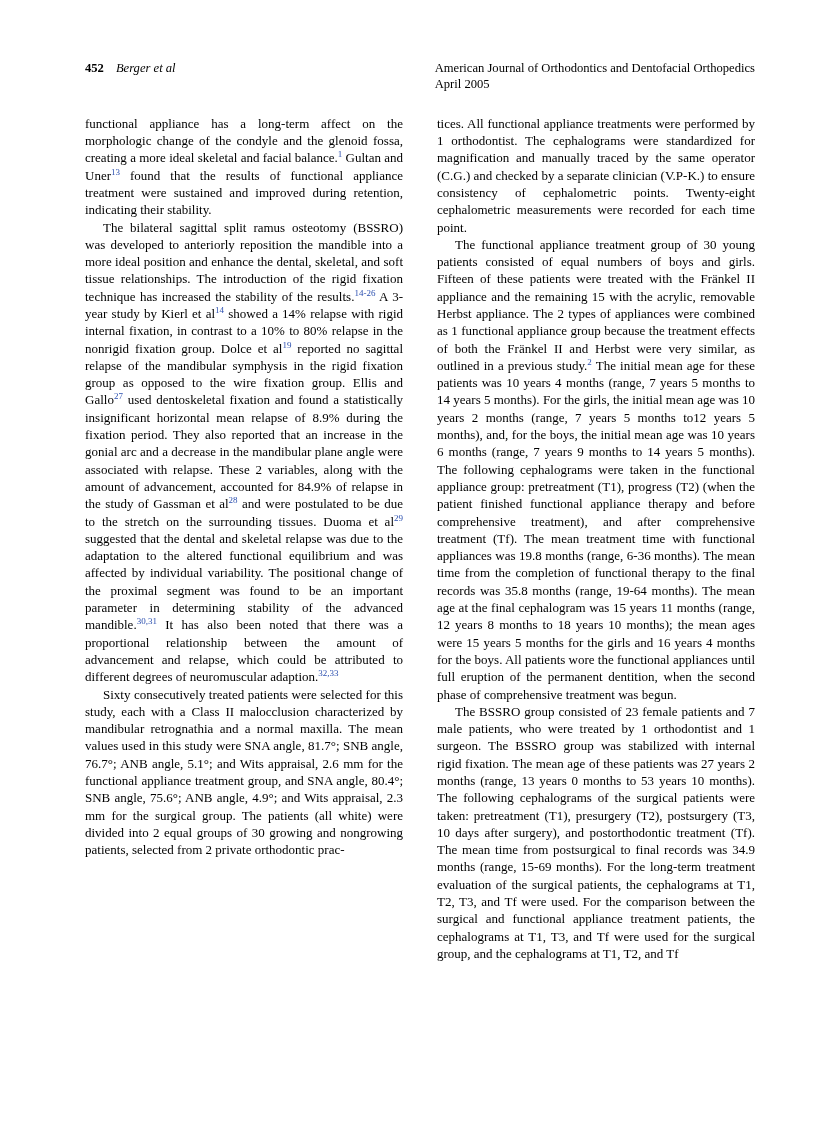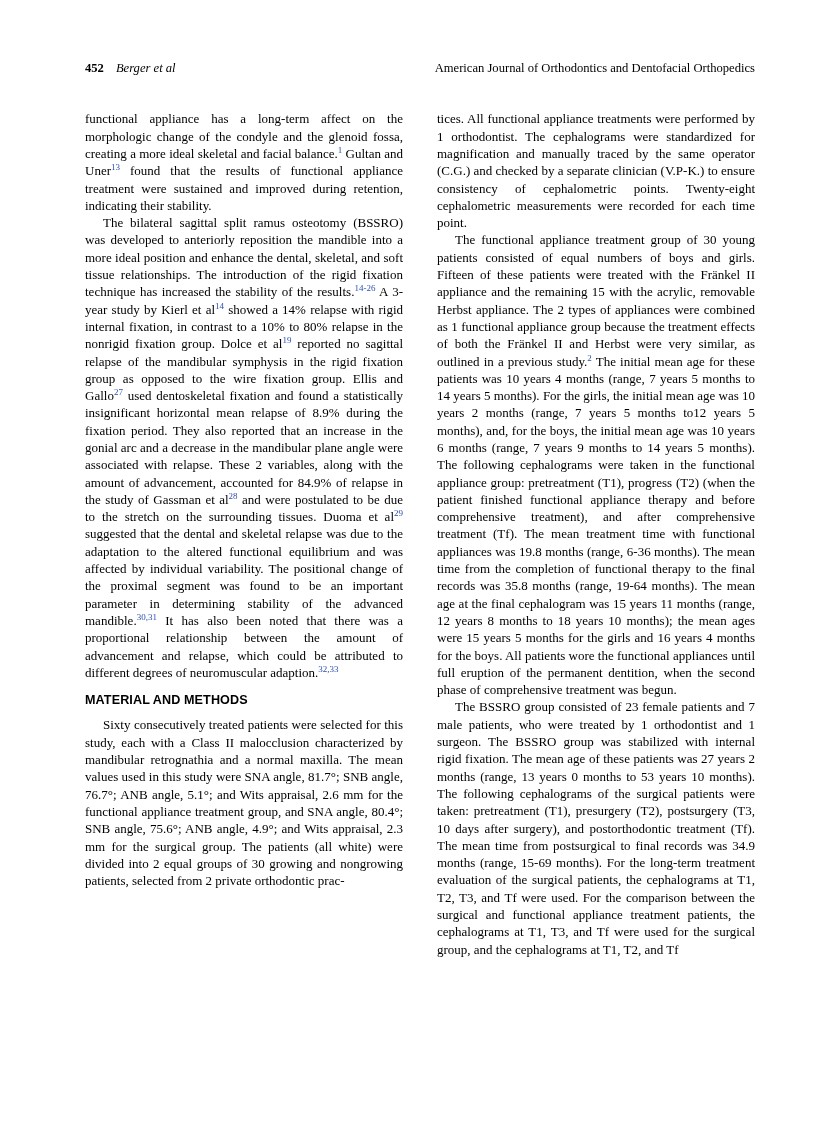--- a/index.html
+++ b/index.html
@@ -18,21 +18,21 @@
     box-sizing: border-box;
     padding: 60px 83px 0 85px;
     background: #ffffff;
   }
   .page-header {
     display: flex;
     justify-content: space-between;
     align-items: flex-start;
     font-size: 12.6px;
     line-height: 1.3;
-    margin-bottom: 34px;
+    margin-bottom: 22px;
   }
   .page-num {
     font-weight: bold;
     margin-right: 12px;
   }
   .authors { font-style: italic; }
   .header-right {
     text-align: left;
   }
   .columns {
@@ -66,28 +66,28 @@
 <body>
 
 <div class="page">
 
   <header class="page-header">
     <div class="header-left">
       <span class="page-num">452</span><span class="authors">Berger et al</span>
     </div>
     <div class="header-right">
       <div class="journal">American Journal of Orthodontics and Dentofacial Orthopedics</div>
+      <div class="issue">April 2005</div>
     </div>
   </header>
 
   <main class="columns">
     <section class="col" id="left-col">
         <p class="para">functional appliance has a long-term affect on the morphologic change of the condyle and the glenoid fossa, creating a more ideal skeletal and facial balance.<sup class="cite">1</sup> Gultan and Uner<sup class="cite">13</sup> found that the results of functional appliance treatment were sustained and improved during retention, indicating their stability.</p>
         <p class="para indent">The bilateral sagittal split ramus osteotomy (BSSRO) was developed to anteriorly reposition the mandible into a more ideal position and enhance the dental, skeletal, and soft tissue relationships. The introduction of the rigid fixation technique has increased the stability of the results.<sup class="cite">14-26</sup> A 3-year study by Kierl et al<sup class="cite">14</sup> showed a 14% relapse with rigid internal fixation, in contrast to a 10% to 80% relapse in the nonrigid fixation group. Dolce et al<sup class="cite">19</sup> reported no sagittal relapse of the mandibular symphysis in the rigid fixation group as opposed to the wire fixation group. Ellis and Gallo<sup class="cite">27</sup> used dentoskeletal fixation and found a statistically insignificant horizontal mean relapse of 8.9% during the fixation period. They also reported that an increase in the gonial arc and a decrease in the mandibular plane angle were associated with relapse. These 2 variables, along with the amount of advancement, accounted for 84.9% of relapse in the study of Gassman et al<sup class="cite">28</sup> and were postulated to be due to the stretch on the surrounding tissues. Duoma et al<sup class="cite">29</sup> suggested that the dental and skeletal relapse was due to the adaptation to the altered functional equilibrium and was affected by individual variability. The positional change of the proximal segment was found to be an important parameter in determining stability of the advanced mandible.<sup class="cite">30,31</sup> It has also been noted that there was a proportional relationship between the amount of advancement and relapse, which could be attributed to different degrees of neuromuscular adaption.<sup class="cite">32,33</sup></p>
-        <h2 class="section-heading">MATERIAL AND METHODS</h2>
         <p class="para indent">Sixty consecutively treated patients were selected for this study, each with a Class II malocclusion characterized by mandibular retrognathia and a normal maxilla. The mean values used in this study were SNA angle, 81.7°; SNB angle, 76.7°; ANB angle, 5.1°; and Wits appraisal, 2.6 mm for the functional appliance treatment group, and SNA angle, 80.4°; SNB angle, 75.6°; ANB angle, 4.9°; and Wits appraisal, 2.3 mm for the surgical group. The patients (all white) were divided into 2 equal groups of 30 growing and nongrowing patients, selected from 2 private orthodontic prac-</p>
       </section>
     <section class="col" id="right-col">
         <p class="para">tices. All functional appliance treatments were performed by 1 orthodontist. The cephalograms were standardized for magnification and manually traced by the same operator (C.G.) and checked by a separate clinician (V.P-K.) to ensure consistency of cephalometric points. Twenty-eight cephalometric measurements were recorded for each time point.</p>
         <p class="para indent">The functional appliance treatment group of 30 young patients consisted of equal numbers of boys and girls. Fifteen of these patients were treated with the Fränkel II appliance and the remaining 15 with the acrylic, removable Herbst appliance. The 2 types of appliances were combined as 1 functional appliance group because the treatment effects of both the Fränkel II and Herbst were very similar, as outlined in a previous study.<sup class="cite">2</sup> The initial mean age for these patients was 10 years 4 months (range, 7 years 5 months to 14 years 5 months). For the girls, the initial mean age was 10 years 2 months (range, 7 years 5 months to12 years 5 months), and, for the boys, the initial mean age was 10 years 6 months (range, 7 years 9 months to 14 years 5 months). The following cephalograms were taken in the functional appliance group: pretreatment (T1), progress (T2) (when the patient finished functional appliance therapy and before comprehensive treatment), and after comprehensive treatment (Tf). The mean treatment time with functional appliances was 19.8 months (range, 6-36 months). The mean time from the completion of functional therapy to the final records was 35.8 months (range, 19-64 months). The mean age at the final cephalogram was 15 years 11 months (range, 12 years 8 months to 18 years 10 months); the mean ages were 15 years 5 months for the girls and 16 years 4 months for the boys. All patients wore the functional appliances until full eruption of the permanent dentition, when the second phase of comprehensive treatment was begun.</p>
         <p class="para indent">The BSSRO group consisted of 23 female patients and 7 male patients, who were treated by 1 orthodontist and 1 surgeon. The BSSRO group was stabilized with internal rigid fixation. The mean age of these patients was 27 years 2 months (range, 13 years 0 months to 53 years 10 months). The following cephalograms of the surgical patients were taken: pretreatment (T1), presurgery (T2), postsurgery (T3, 10 days after surgery), and postorthodontic treatment (Tf). The mean time from postsurgical to final records was 34.9 months (range, 15-69 months). For the long-term treatment evaluation of the surgical patients, the cephalograms at T1, T2, T3, and Tf were used. For the comparison between the surgical and functional appliance treatment patients, the cephalograms at T1, T3, and Tf were used for the surgical group, and the cephalograms at T1, T2, and Tf</p>
       </section>
   </main>
 
 </div>

